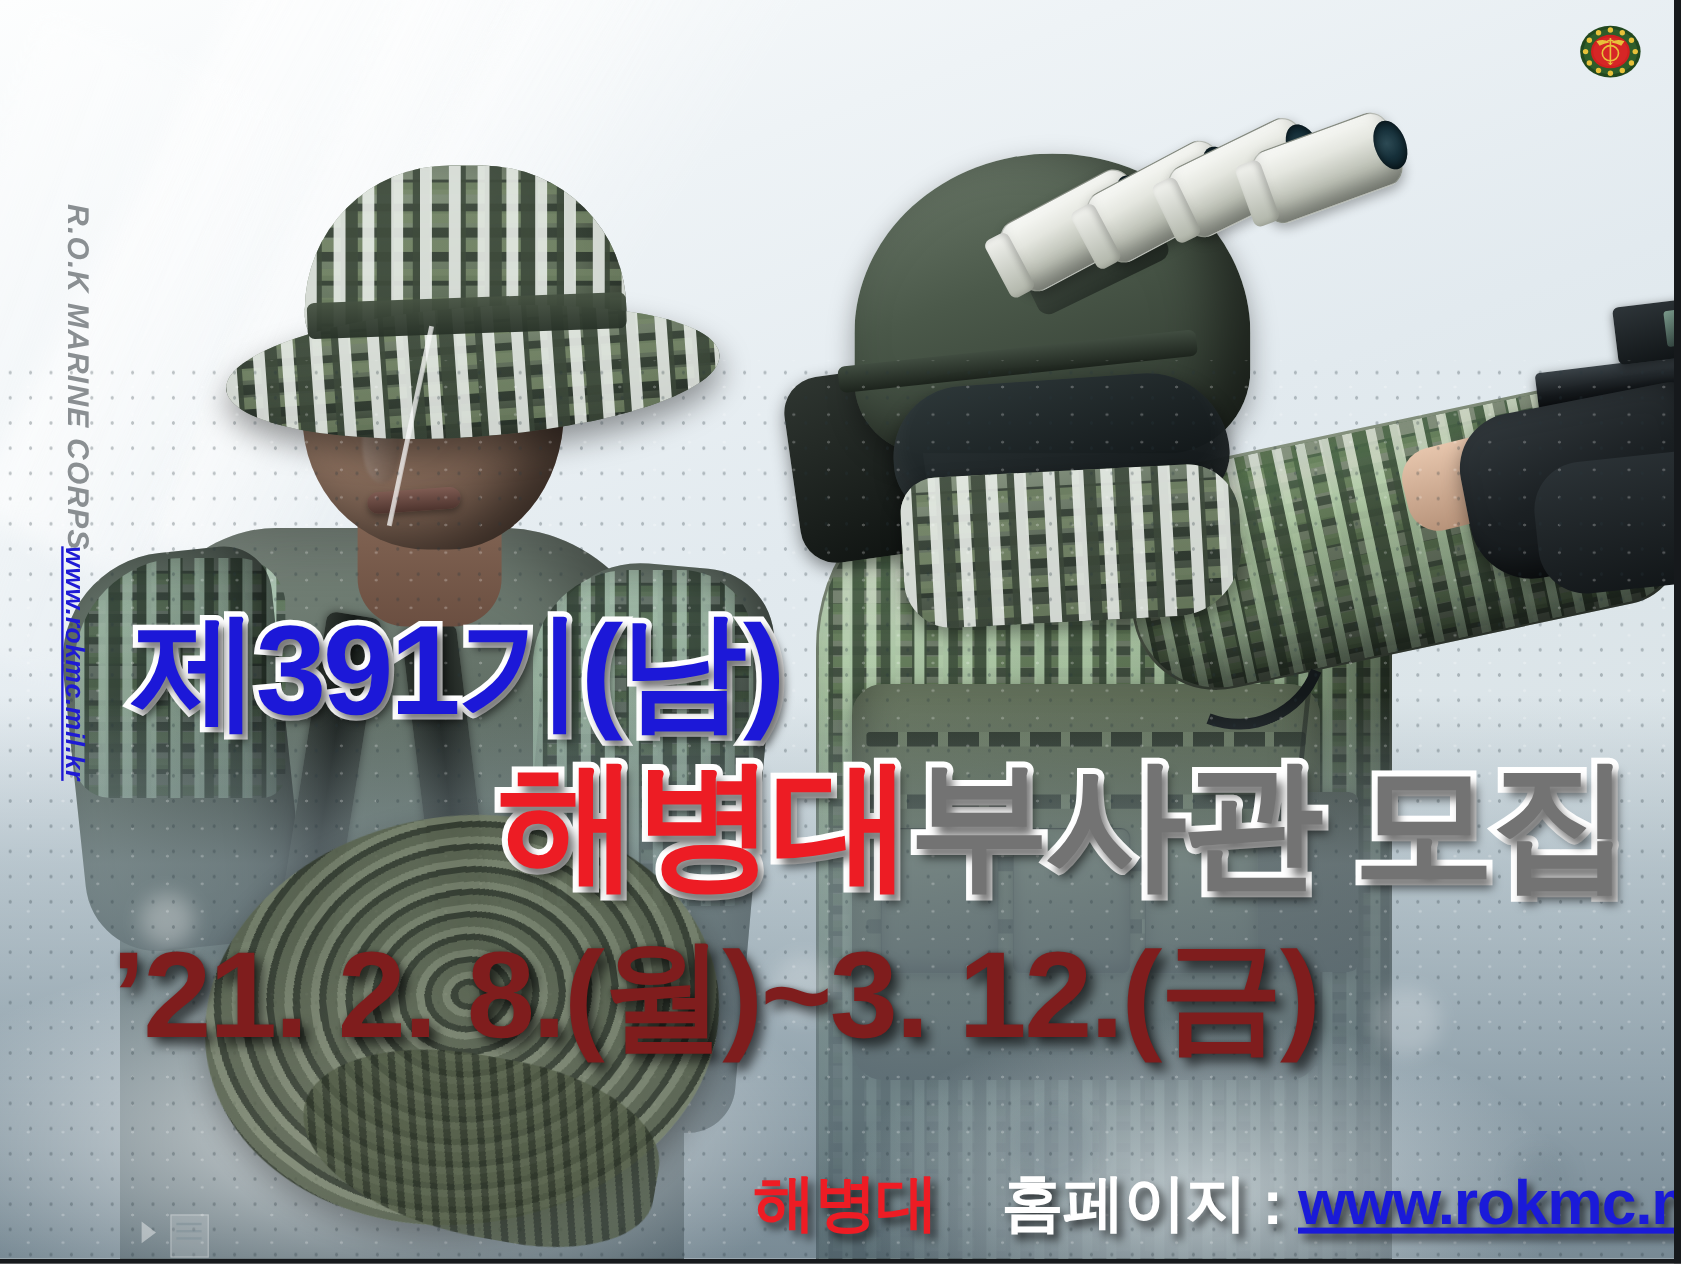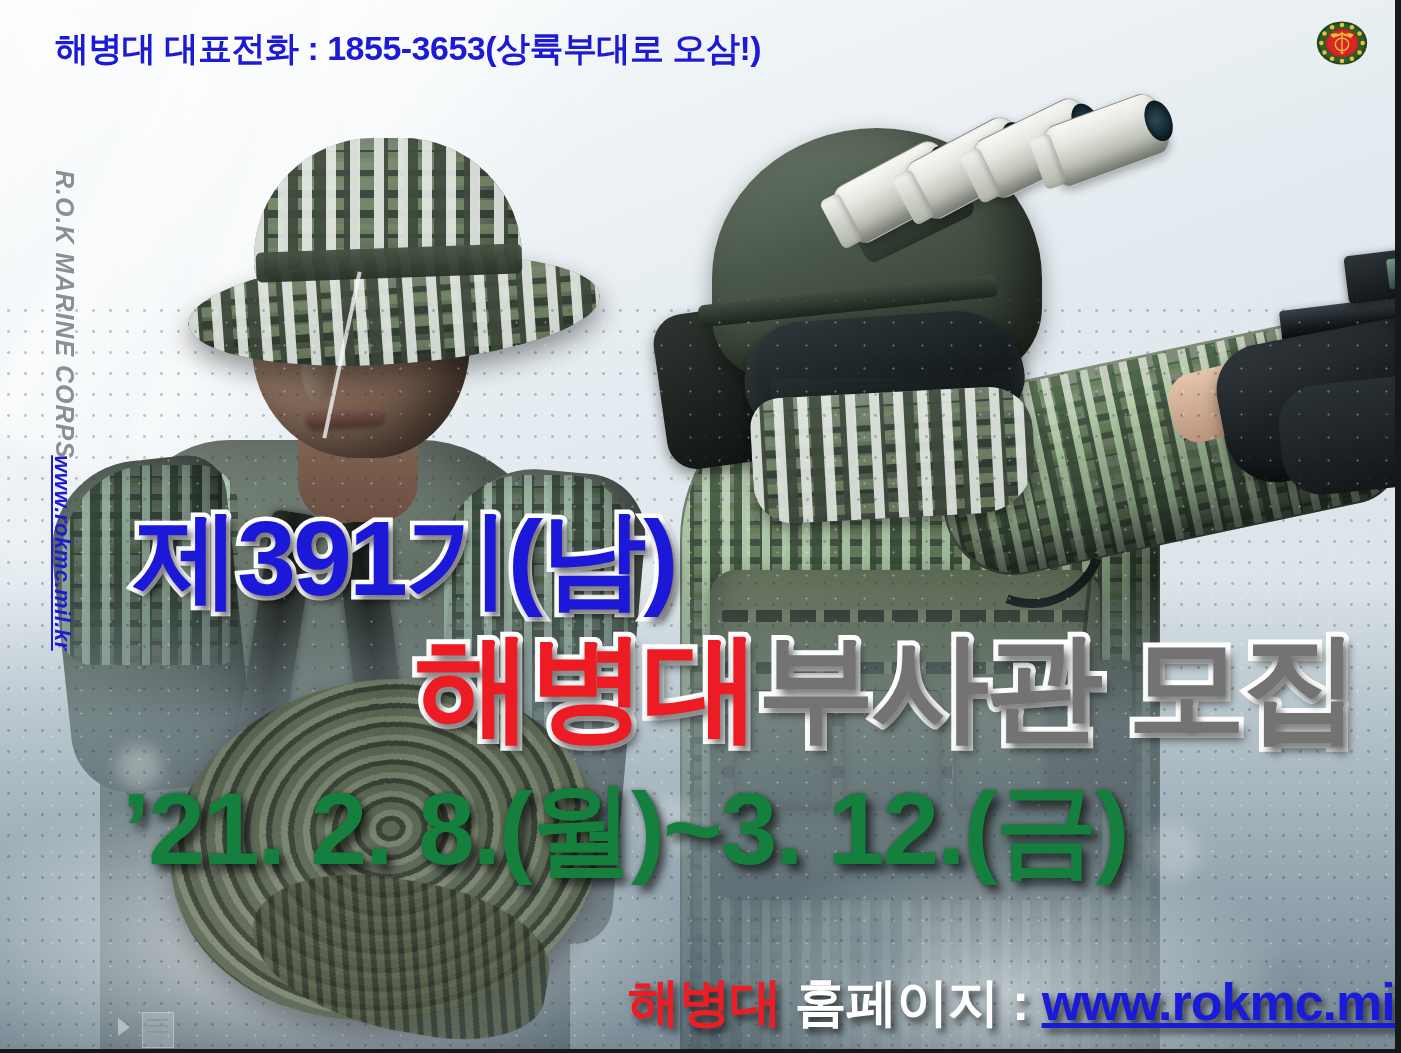--- a/index.html
+++ b/index.html
@@ -418,50 +418,49 @@
   .headline-wrap { position: absolute; left: 0; top: 0; width: 100%; height: 100%; pointer-events: none; }
 
   .t-class {
     position: absolute; left: 110px; top: 488px;
     font-size: 106px; font-weight: 700; letter-spacing: -3px;
     color: #1c18d8;
     -webkit-text-stroke: 9px #ffffff;
     paint-order: stroke fill;
     text-shadow: 5px 6px 7px rgba(0,0,0,.55);
     white-space: nowrap;
-    margin-left: 24px;
   }
 
   .t-main {
     position: absolute; left: 415px; top: 608px;
     font-size: 118px; font-weight: 700; letter-spacing: -4px;
     white-space: nowrap;
     -webkit-text-stroke: 10px #ffffff;
     paint-order: stroke fill;
     text-shadow: 5px 7px 8px rgba(0,0,0,.55);
   }
   .t-main .red { color: #ed1c24; }
   .t-main .blk { color: #737373; }
 
   .t-date {
-    position: absolute; left: 122px; top: 762px;
+    position: absolute; left: 93px; top: 762px;
     font-size: 102px; font-weight: 700; letter-spacing: -2px;
-    color: #15803d;
+    color: #7f1d1d;
     white-space: nowrap;
     text-shadow: 6px 7px 9px rgba(0,0,0,.60), 0 0 4px rgba(0,0,0,.35);
   }
 
   .t-home {
     position: absolute; left: 628px; top: 968px;
     font-size: 52px; font-weight: 700; letter-spacing: -1px;
     white-space: nowrap;
     text-shadow: 4px 5px 7px rgba(0,0,0,.65);
   }
   .t-home .red { color: #ee1c24; }
-  .t-home .wht { color: #ffffff; }
+  .t-home .wht { color: #ffffff; margin-left: 40px; }
   .t-home .url { color: #1a1ad9; text-decoration: underline; }
 
   .doc-icon {
     position: absolute; left: 142px; top: 1012px;
     width: 30px; height: 34px;
     border: 1px solid rgba(255,255,255,.55);
     background: rgba(255,255,255,.28);
     opacity: .6;
   }
   .doc-icon::after {
@@ -558,21 +557,20 @@
 
   <div class="ground"></div>
   <div class="ground-tex"></div>
   <div class="speckle"></div>
   <div class="rope"></div>
   <div class="rope-tail"></div>
 
   <div class="doc-icon-arrow"></div>
   <div class="doc-icon"></div>
 
-  <div class="phone-line">해병대 대표전화 : 1855-3653(상륙부대로 오삼!)</div>
 
   <div class="brand">
     <svg class="brand-emblem" viewBox="0 0 120 110">
       <ellipse cx="60" cy="55" rx="56" ry="48" fill="#22481f"></ellipse>
       <ellipse cx="60" cy="55" rx="50" ry="42" fill="#2f5d2a"></ellipse>
       <g fill="#e8c13a">
         <circle cx="60" cy="15" r="5"></circle>
           <circle cx="82" cy="20" r="5"></circle>
         <circle cx="99" cy="34" r="5"></circle>
           <circle cx="106" cy="55" r="5"></circle>

